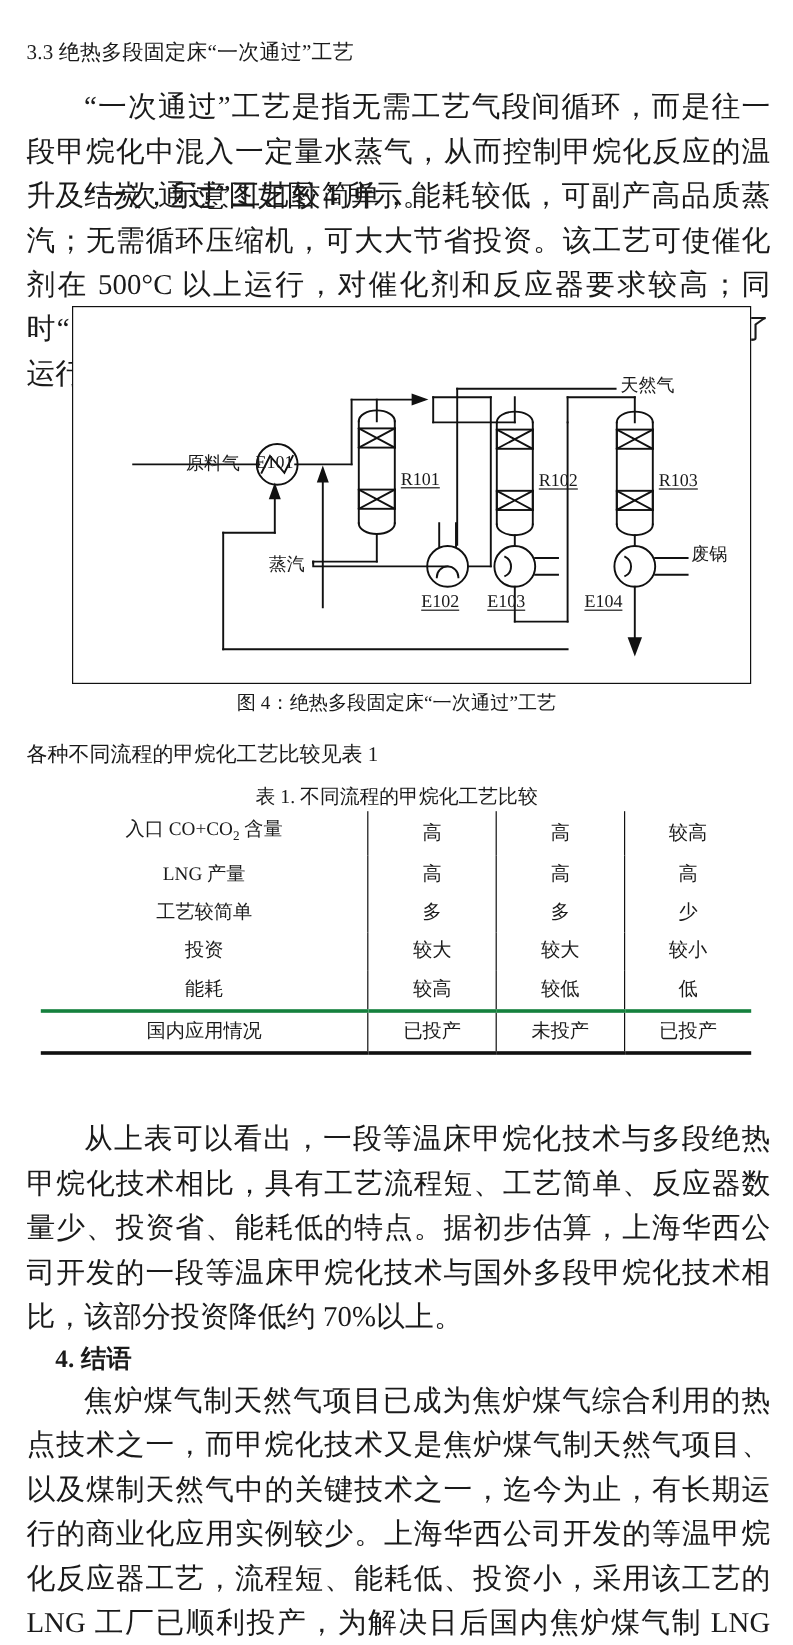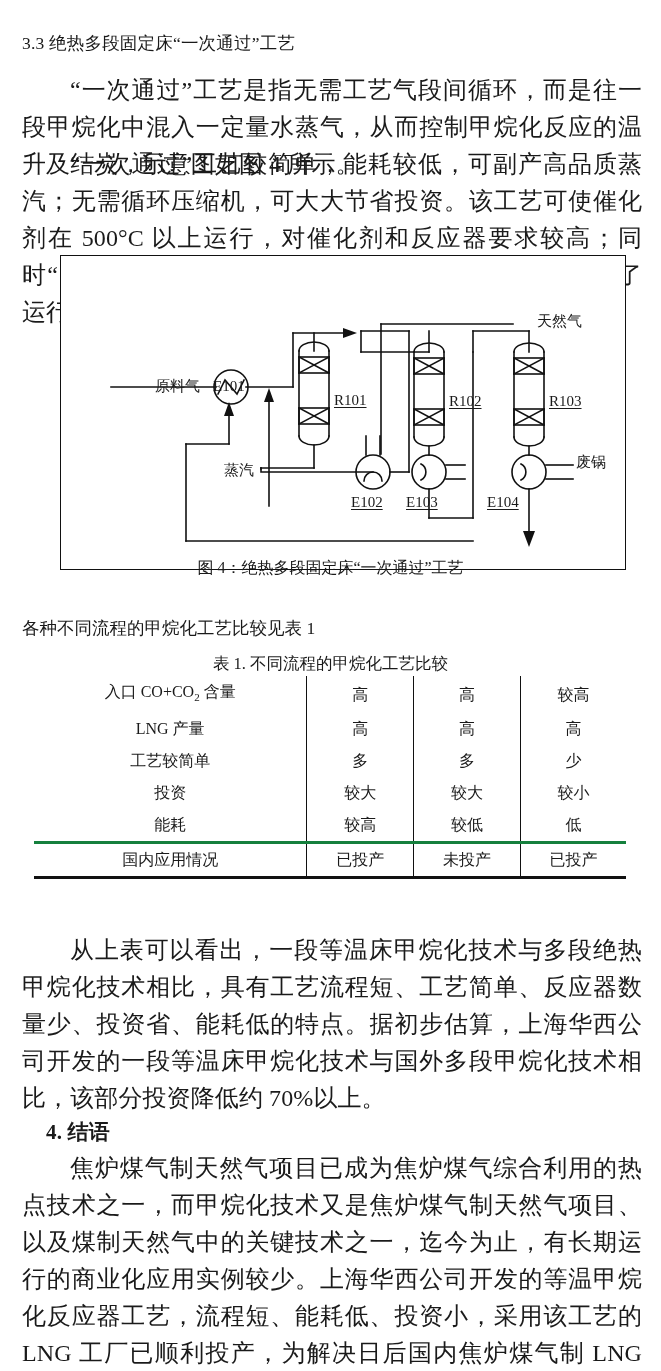--- a/index.html
+++ b/index.html
@@ -243,25 +243,25 @@
 
     <div class="fig-label" style="left:94px; top:121px;">原料气</div>
     <div class="fig-label" style="left:152px; top:122px;">E101</div>
     <div class="fig-label" style="left:163px; top:205px;">蒸汽</div>
     <div class="fig-label underline" style="left:273px; top:136px;">R101</div>
     <div class="fig-label underline" style="left:388px; top:137px;">R102</div>
     <div class="fig-label underline" style="left:488px; top:137px;">R103</div>
     <div class="fig-label underline" style="left:290px; top:238px;">E102</div>
     <div class="fig-label underline" style="left:345px; top:238px;">E103</div>
     <div class="fig-label underline" style="left:426px; top:238px;">E104</div>
-    <div class="fig-label" style="left:476px; top:56px;text-align:center;">天然气</div>
+    <div class="fig-label" style="left:456px; top:56px;text-align:center;">天然气</div>
     <div class="fig-label" style="left:515px; top:197px;">废锅</div>
   </div>
 
-  <div class="caption" style="top:558px;">图 4：绝热多段固定床“一次通过”工艺</div>
+  <div class="caption" style="top:576px;">图 4：绝热多段固定床“一次通过”工艺</div>
 
   <div class="line-text" style="top:616px;">各种不同流程的甲烷化工艺比较见表 1</div>
 
   <div class="tbl-title">表 1. 不同流程的甲烷化工艺比较</div>
 
   <table class="cmp">
     <tbody>
 
 
       <tr>

